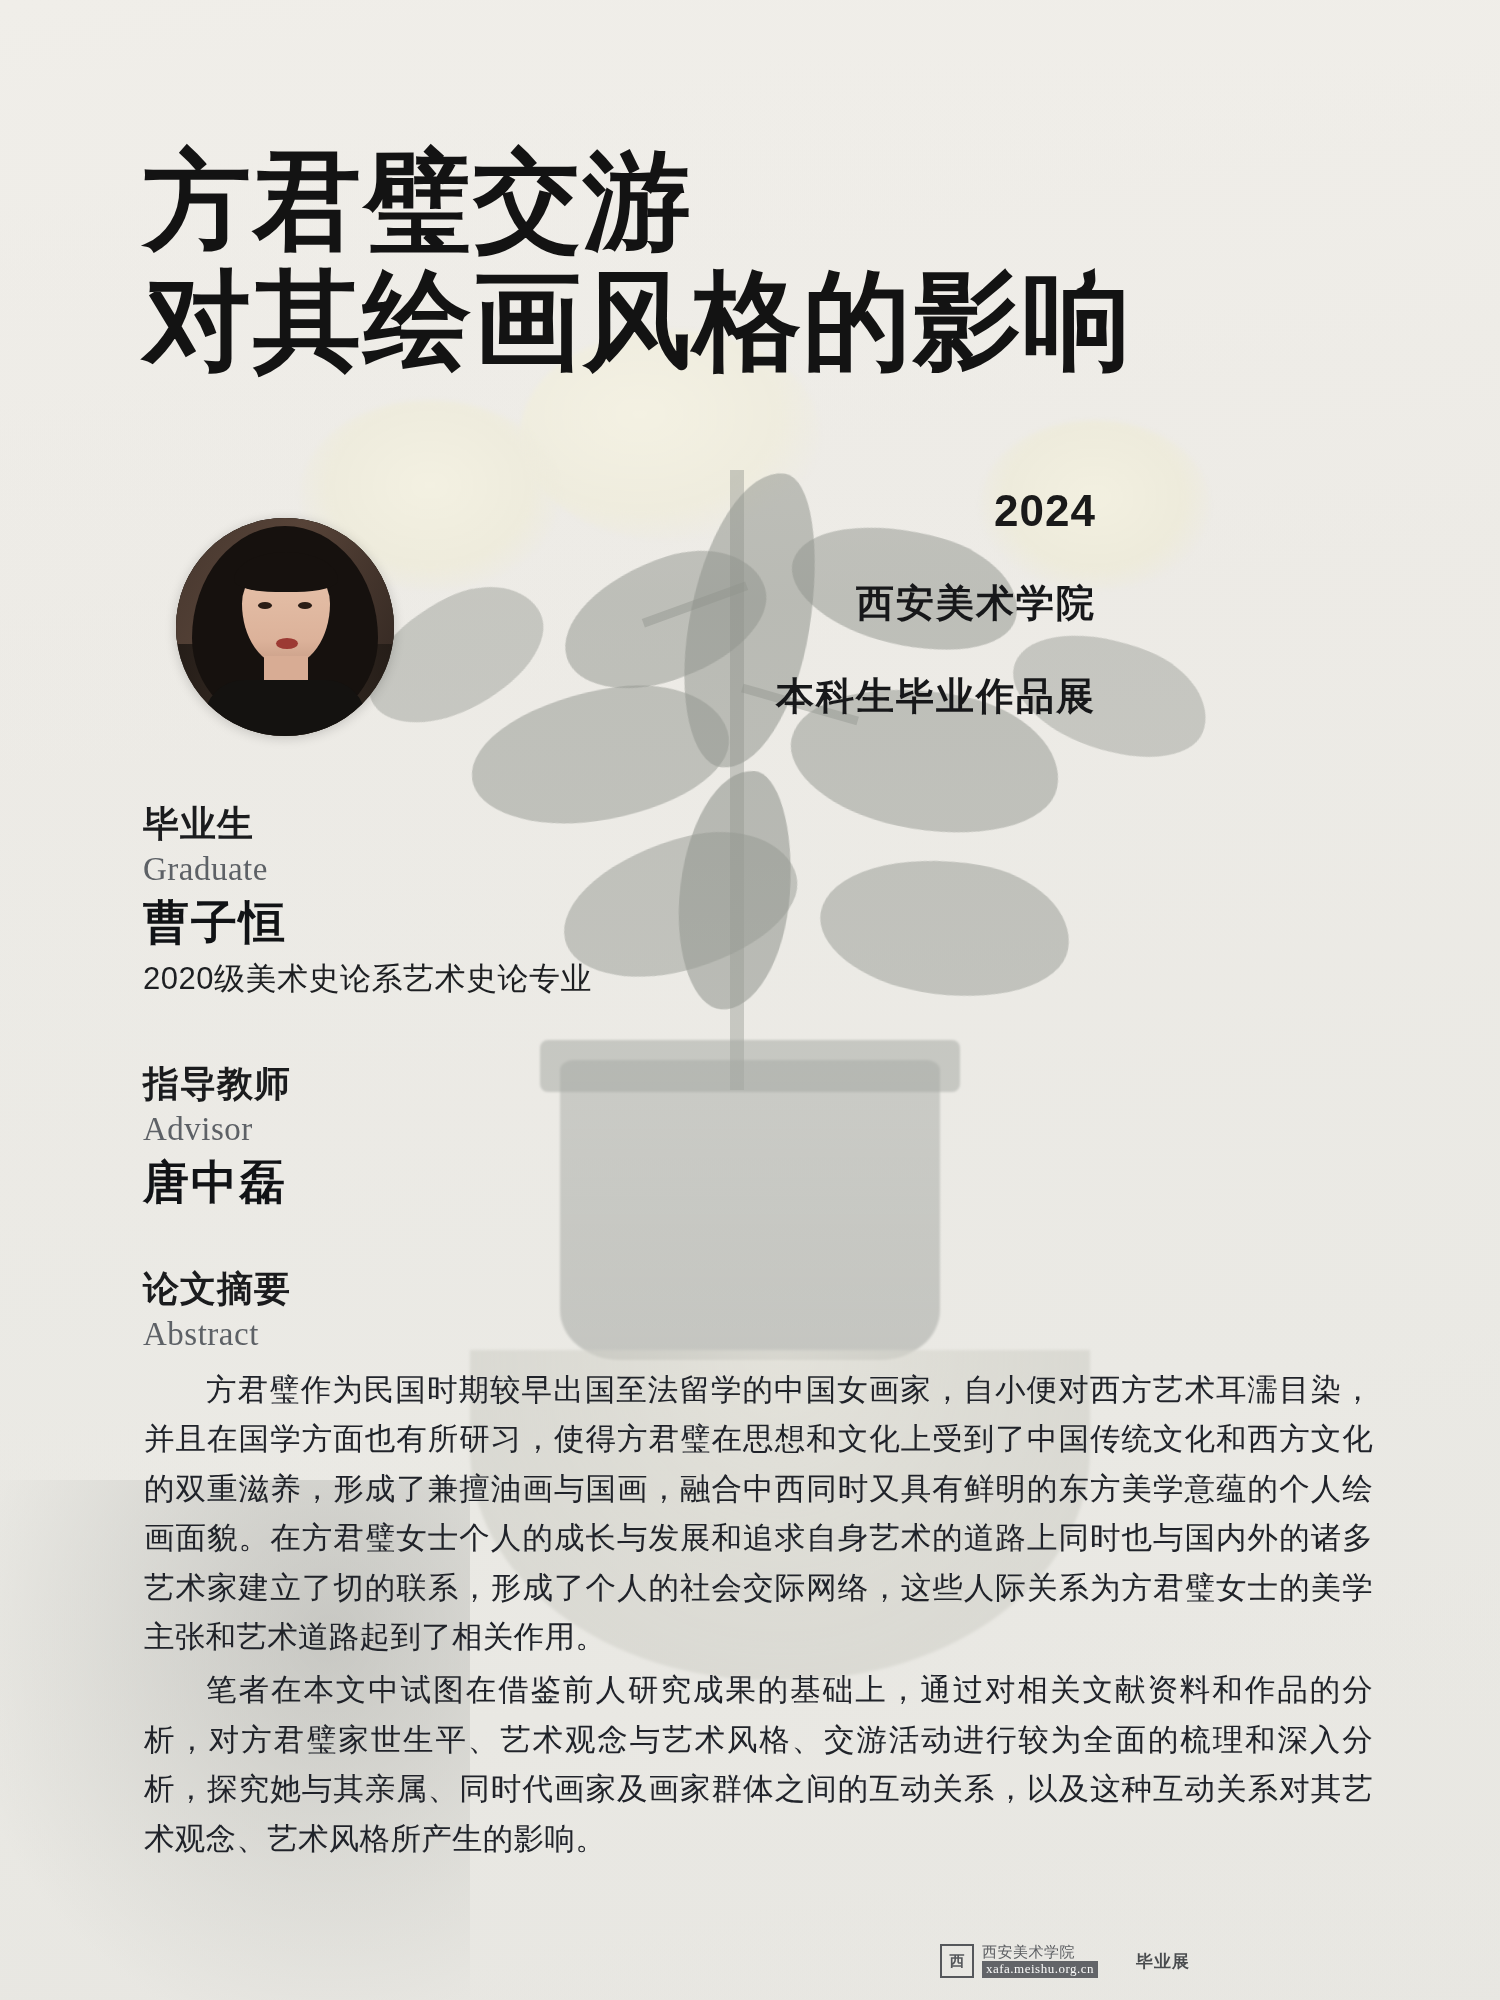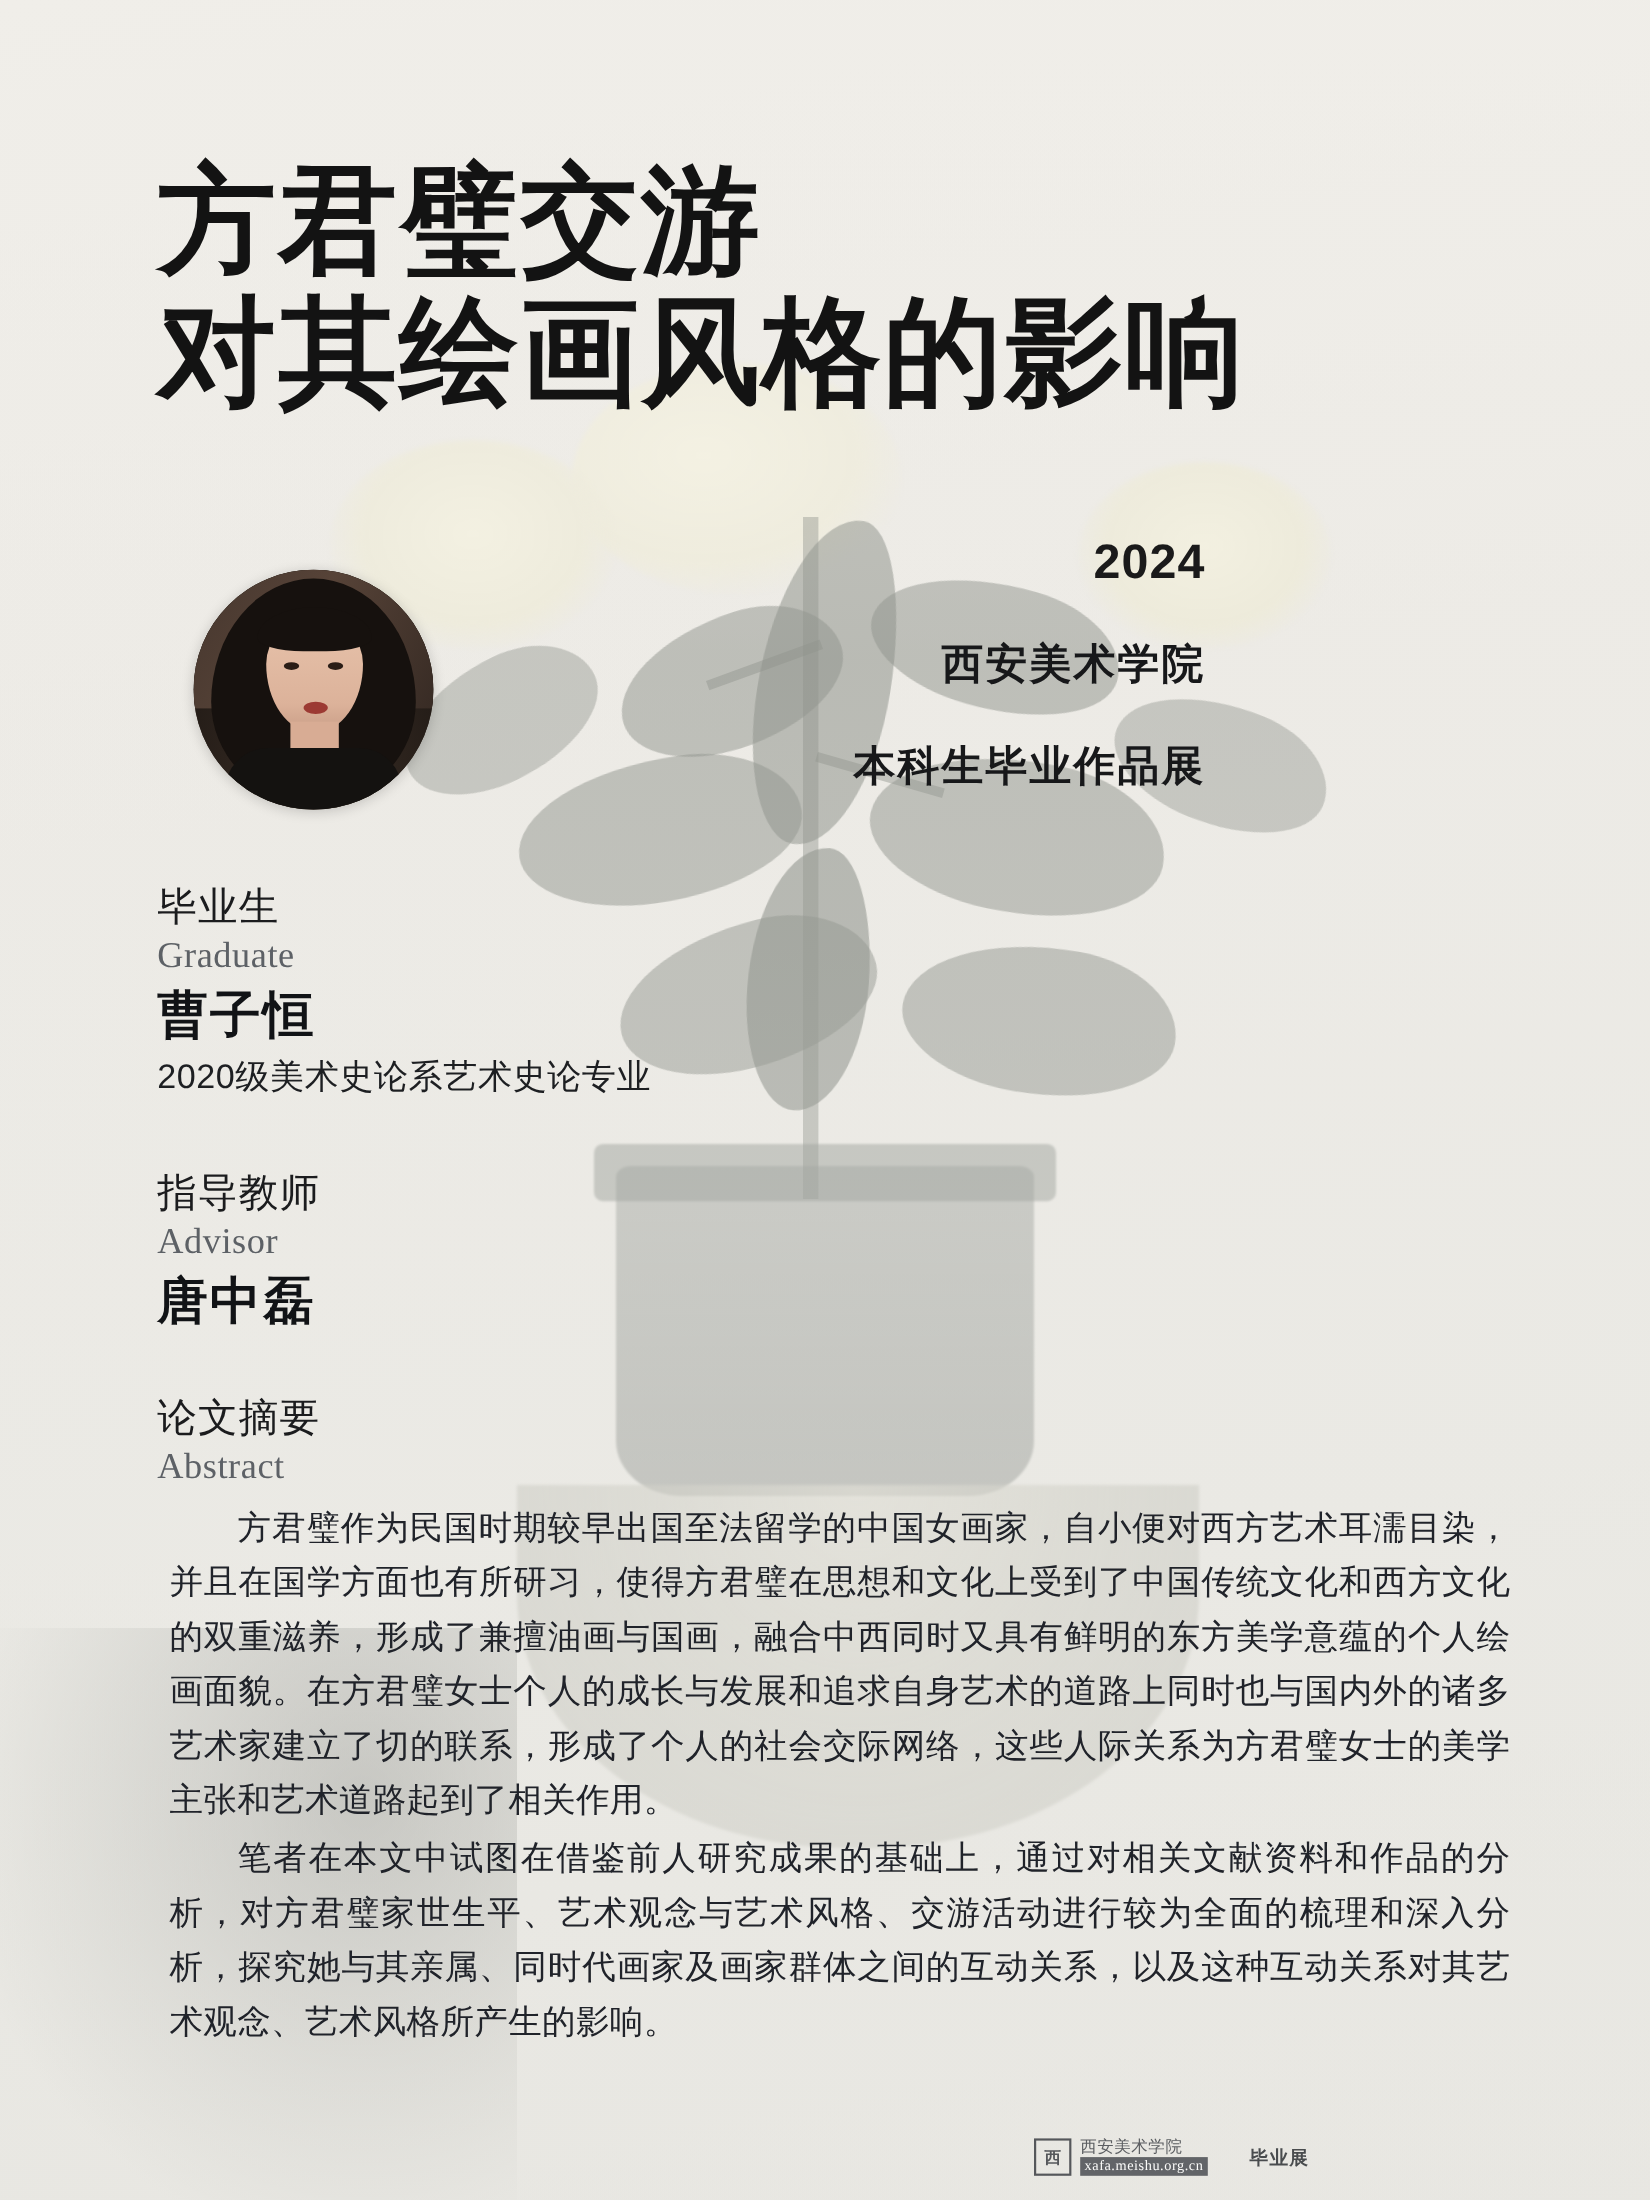--- a/index.html
+++ b/index.html
@@ -217,21 +217,21 @@
     background: #141210; border-radius: 40px 40px 0 0;
   }
 
   .section {
     position: absolute;
     left: 143px;
     width: 640px;
   }
   .sec-label {
     font-family: "Liberation Sans", sans-serif;
-    font-weight: normal;
+    font-weight: bold;
     font-size: 36px;
     color: #1b1c1e;
     letter-spacing: 1px;
   }
   .sec-label-en {
     font-family: "Liberation Serif", serif;
     font-size: 33px;
     color: #5d6166;
     margin-top: 2px;
     letter-spacing: .5px;
@@ -260,21 +260,21 @@
     margin-top: 12px;
     width: 1230px;
     font-family: "Liberation Sans", sans-serif;
     font-size: 30.5px;
     line-height: 1.62;
     color: #20232a;
     text-align: justify;
     letter-spacing: .3px;
   }
   .abstract-body p {
-    margin: 0 0 4px 11px;
+    margin: 0 0 4px 1px;
     text-indent: 62px;
   }
 
   .watermark {
     position: absolute;
     right: 26px;
     bottom: 22px;
     display: flex;
     align-items: center;
     gap: 8px;

